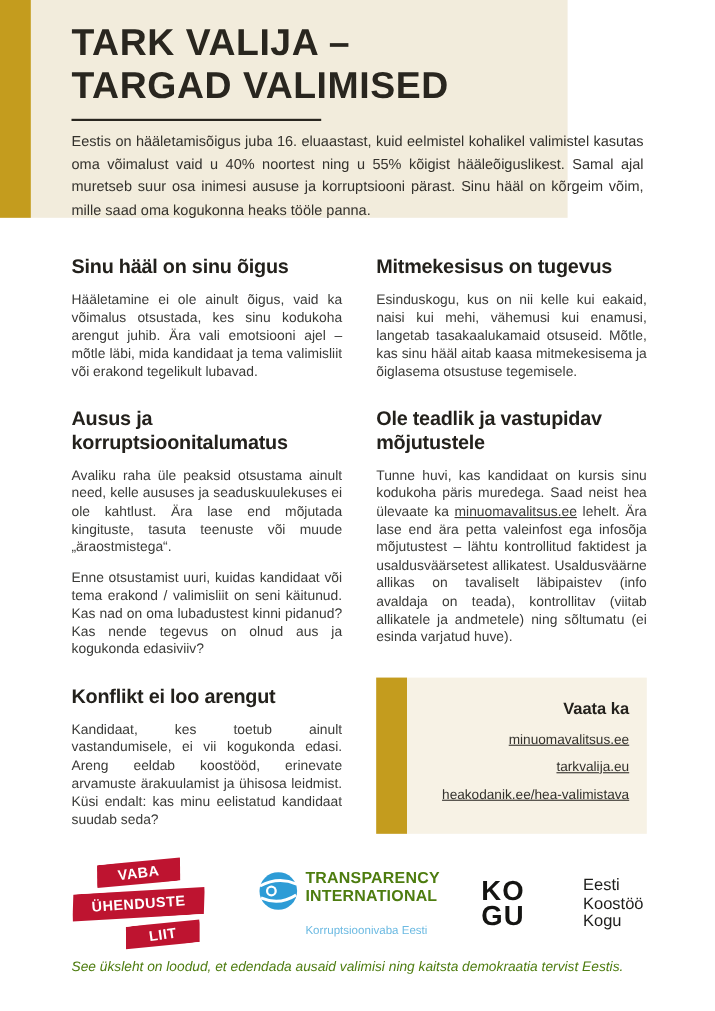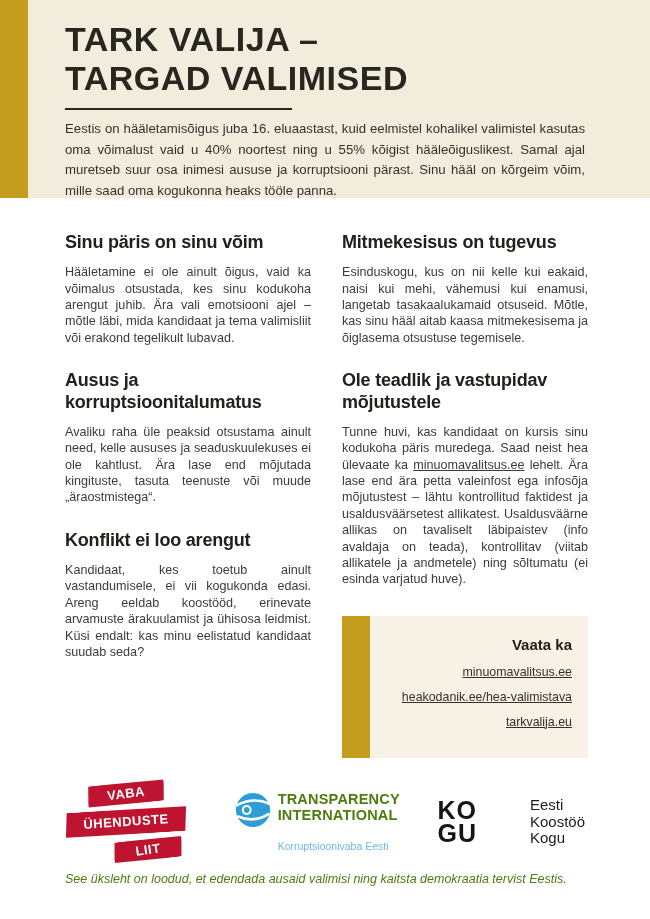--- a/index.html
+++ b/index.html
@@ -1,21 +1,21 @@
 <!DOCTYPE html>
 <html lang="et"><head>
 <meta charset="utf-8">
 <style>
   html,body{margin:0;padding:0;background:#ffffff;}
   .page{
     position:relative;width:650px;height:919px;background:#ffffff;overflow:hidden;
     font-family:"Liberation Sans",sans-serif;color:#3b3b38;
   }
   
-  .header{position:absolute;top:0;left:0;width:650px;height:198px;background:#f2ecdc;}
+  .header{position:absolute;top:0;left:0;width:516px;height:198px;background:#f2ecdc;}
   .gold-bar{position:absolute;top:0;left:0;width:28px;height:100%;background:#c49c1e;}
   .header h1{
     margin:20px 65px 0 65px;font-size:34px;line-height:1.15;font-weight:700;
     color:#29261f;letter-spacing:0.5px;
   }
   .divider{width:227px;height:2px;background:#29261f;margin:10px 0 0 65px;}
   .intro{
     margin:9px 65px 0 65px;width:520px;font-size:13.2px;line-height:20.5px;
     text-align:justify;color:#33312c;
   }
@@ -76,43 +76,44 @@
 <div class="page">
 
   <div class="header">
     <div class="gold-bar"></div>
     <h1><span>TARK VALIJA –</span><br><span>TARGAD VALIMISED</span></h1>
     <div class="divider"></div>
     <p class="intro">Eestis on hääletamisõigus juba 16. eluaastast, kuid eelmistel kohalikel valimistel kasutas oma võimalust vaid u 40% noortest ning u 55% kõigist hääleõiguslikest. Samal ajal muretseb suur osa inimesi aususe ja korruptsiooni pärast. Sinu hääl on kõrgeim võim, mille saad oma kogukonna heaks tööle panna.</p>
   </div>
 
   <div class="col col-left">
-    <h2 class="first">Sinu päris on sinu võim</h2>
+    <h2 class="first">Sinu hääl on sinu õigus</h2>
     <p>Hääletamine ei ole ainult õigus, vaid ka võimalus otsustada, kes sinu kodukoha arengut juhib. Ära vali emotsiooni ajel – mõtle läbi, mida kandidaat ja tema valimisliit või erakond tegelikult lubavad.</p>
 
     <h2>Ausus ja korruptsioonitalumatus</h2>
     <p>Avaliku raha üle peaksid otsustama ainult need, kelle aususes ja seaduskuulekuses ei ole kahtlust. Ära lase end mõjutada kingituste, tasuta teenuste või muude „äraostmistega“.</p>
+    <p>Enne otsustamist uuri, kuidas kandidaat või tema erakond / valimisliit on seni käitunud. Kas nad on oma lubadustest kinni pidanud? Kas nende tegevus on olnud aus ja kogukonda edasiviiv?</p>
 
     <h2>Konflikt ei loo arengut</h2>
     <p>Kandidaat, kes toetub ainult vastandumisele, ei vii kogukonda edasi. Areng eeldab koostööd, erinevate arvamuste ärakuulamist ja ühisosa leidmist. Küsi endalt: kas minu eelistatud kandidaat suudab seda?</p>
   </div>
 
   <div class="col col-right">
     <h2 class="first">Mitmekesisus on tugevus</h2>
     <p>Esinduskogu, kus on nii kelle kui eakaid, naisi kui mehi, vähemusi kui enamusi, langetab tasakaalukamaid otsuseid. Mõtle, kas sinu hääl aitab kaasa mitmekesisema ja õiglasema otsustuse tegemisele.</p>
 
     <h2>Ole teadlik ja vastupidav mõjutustele</h2>
     <p><span>Tunne huvi, kas kandidaat on kursis sinu kodukoha päris muredega. Saad neist hea ülevaate ka </span><a class="inline-link">minuomavalitsus.ee</a><span> lehelt. Ära lase end ära petta valeinfost ega infosõja mõjutustest – lähtu kontrollitud faktidest ja usaldusväärsetest allikatest. Usaldusväärne allikas on tavaliselt läbipaistev (info avaldaja on teada), kontrollitav (viitab allikatele ja andmetele) ning sõltumatu (ei esinda varjatud huve).</span></p>
 
     <div class="see-also">
       <div class="gold-tab"></div>
       <h3>Vaata ka</h3>
       <a>minuomavalitsus.ee</a>
+      <a>tarkvalija.eu</a>
       <a>heakodanik.ee/hea-valimistava</a>
-      <a>tarkvalija.eu</a>
     </div>
   </div>
 
   <div class="logos">
 
     <div class="vaba">
       <div class="rb rb1">VABA</div>
       <div class="rb rb2">ÜHENDUSTE</div>
       <div class="rb rb3">LIIT</div>
     </div>

